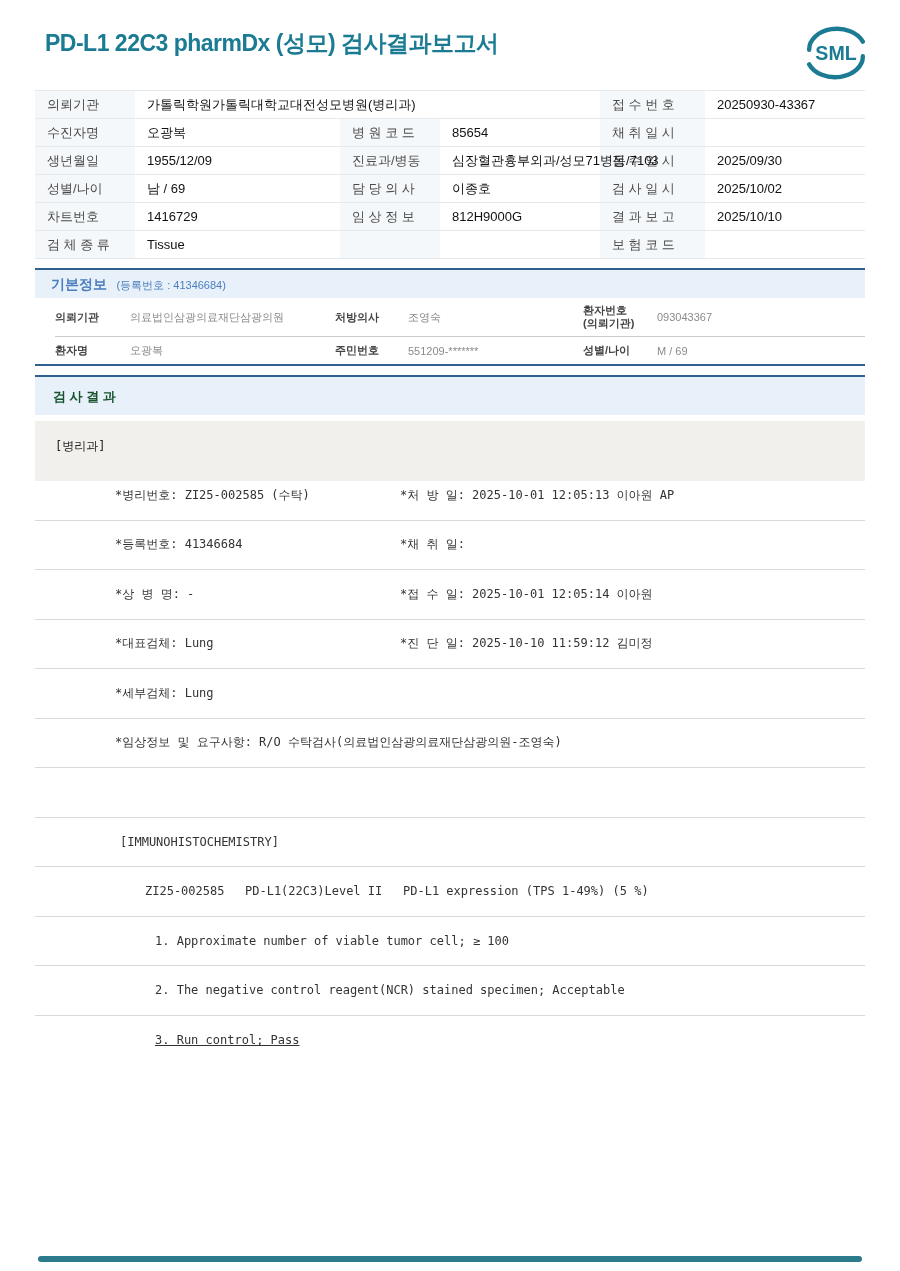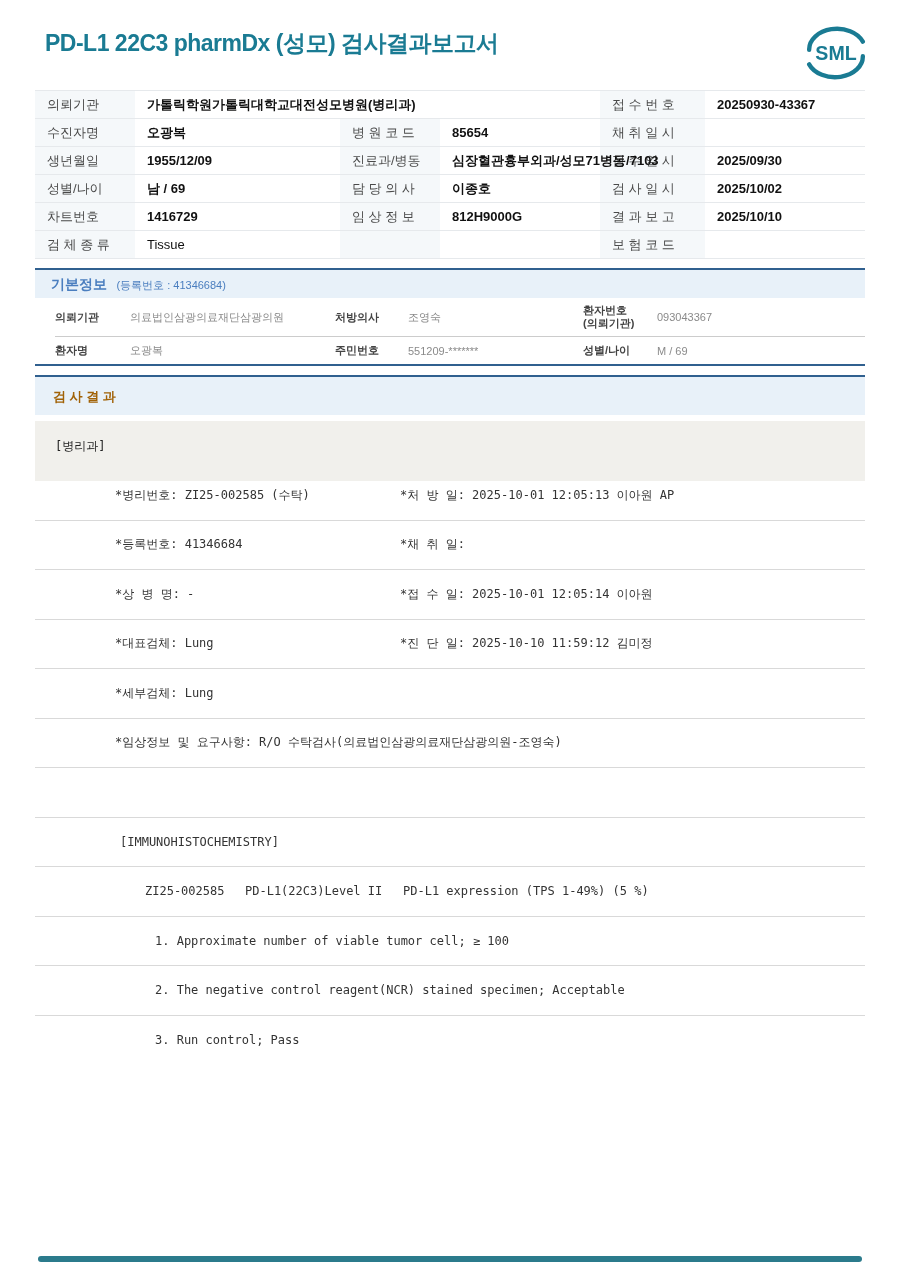--- a/index.html
+++ b/index.html
@@ -11,21 +11,21 @@
         color:#1a7b93;letter-spacing:-0.5px;}
   .logo{position:absolute;right:32px;top:26px;width:64px;height:54px;}
 
   
   .ptable{position:absolute;left:35px;top:90px;width:830px;
         display:grid;grid-template-columns:100px 205px 100px 160px 105px 160px;
         font-size:13px;border-top:1px solid #e6e9ec;}
   .ptable .cell{height:27px;line-height:27px;border-bottom:1px solid #e6e9ec;
         white-space:nowrap;overflow:hidden;}
   .ptable .lab{background:#f5f8fa;color:#4a4a4a;padding-left:12px;}
-  .ptable .val{color:#111;font-weight:bold;padding-left:12px;}
+  .ptable .val{color:#111;font-weight:normal;padding-left:12px;}
   .ptable .val.plain{font-weight:normal;}
   .ptable .val.overflow{overflow:visible;position:relative;z-index:2;}
   .ptable .span3{grid-column:2 / 5;}
 
   
   .binfo{position:absolute;left:35px;top:268px;width:830px;
         border-top:2px solid #30608f;border-bottom:2px solid #30608f;}
   .binfo-head{height:28px;line-height:28px;background:#e8f1f9;padding-left:16px;}
   .binfo-head .t{color:#4a7ebf;font-weight:bold;font-size:14px;}
   .binfo-head .s{color:#4a7ebf;font-size:11px;margin-left:5px;}
@@ -34,29 +34,29 @@
   .binfo-grid .bcell{display:flex;align-items:center;border-bottom:1px solid #ccc;}
   .binfo-grid .r2{border-bottom:none;}
   .binfo-grid .blab{font-weight:bold;color:#444;white-space:pre-line;line-height:13px;}
   .binfo-grid .bval{color:#8a8a8a;}
   .row1h{height:38px;} .row2h{height:27px;}
 
   
   .rhead{position:absolute;left:35px;top:375px;width:830px;height:40px;
         border-top:2px solid #30608f;background:#e8f1f9;
         line-height:40px;padding-left:18px;box-sizing:border-box;
-        color:#a16207;font-weight:bold;font-size:13px;}
+        color:#14532d;font-weight:bold;font-size:13px;}
   .dept{position:absolute;left:35px;top:421px;width:830px;height:60px;
         background:#f1f0ec;line-height:50px;padding-left:20px;box-sizing:border-box;
         font-family:"DejaVu Sans Mono",monospace;font-size:12px;color:#222;}
   .rows{position:absolute;left:35px;top:471px;width:830px;
         font-family:"DejaVu Sans Mono",monospace;font-size:12px;color:#333;}
   .rrow{height:49.5px;box-sizing:border-box;border-bottom:1px solid #d9d9d9;
         display:flex;align-items:center;white-space:nowrap;}
-  .rrow:last-child{border-bottom:none;}
+  .rrow:last-child{border-bottom:none;text-decoration:underline;}
   .rrow .c1{flex:0 0 285px;margin-left:80px;overflow:visible;}
   .rrow .c2{flex:1 1 auto;}
   .ind80{padding-left:80px;} .ind85{padding-left:85px;} .ind120{padding-left:120px;}
   .ihcrow{position:relative;text-decoration:underline;}
   .ihcrow .p1{position:absolute;left:110px;} .ihcrow .p2{position:absolute;left:210px;}
   .ihcrow .p3{position:absolute;left:368px;}
 
   .footer-bar{position:absolute;left:38px;right:38px;top:1256px;height:6px;
         background:#2b7b8c;border-radius:3px;}
 </style>

